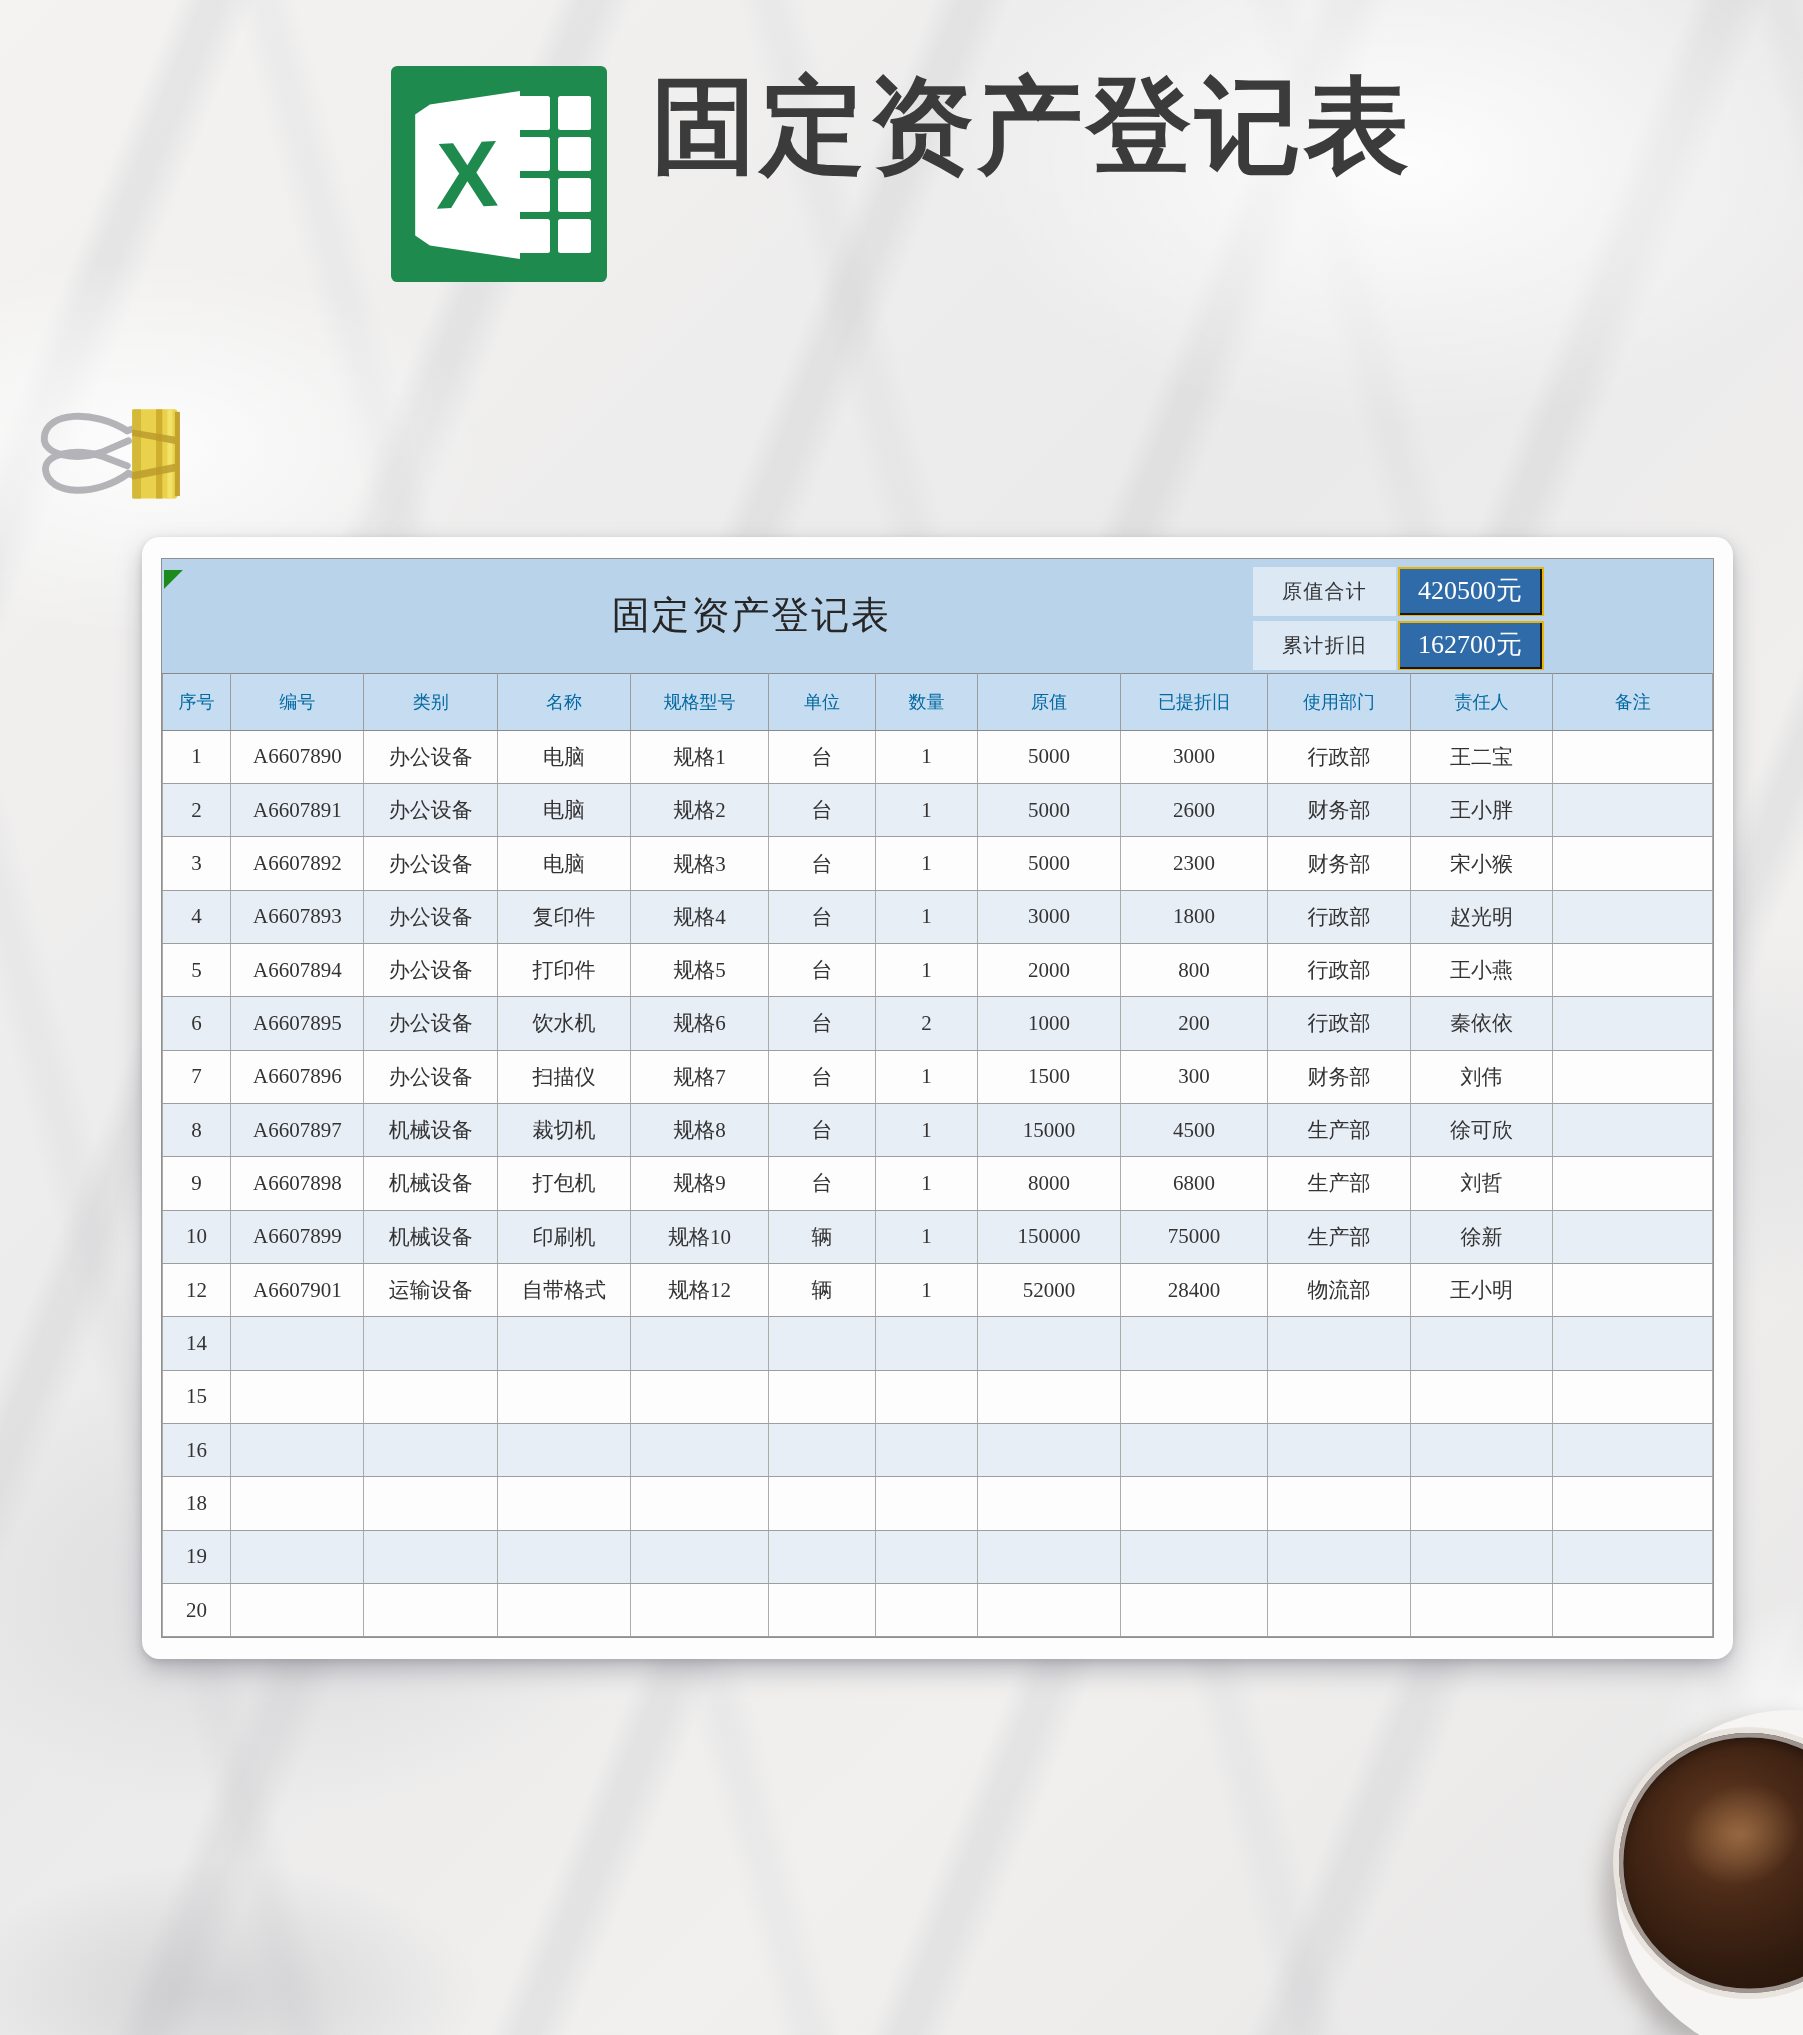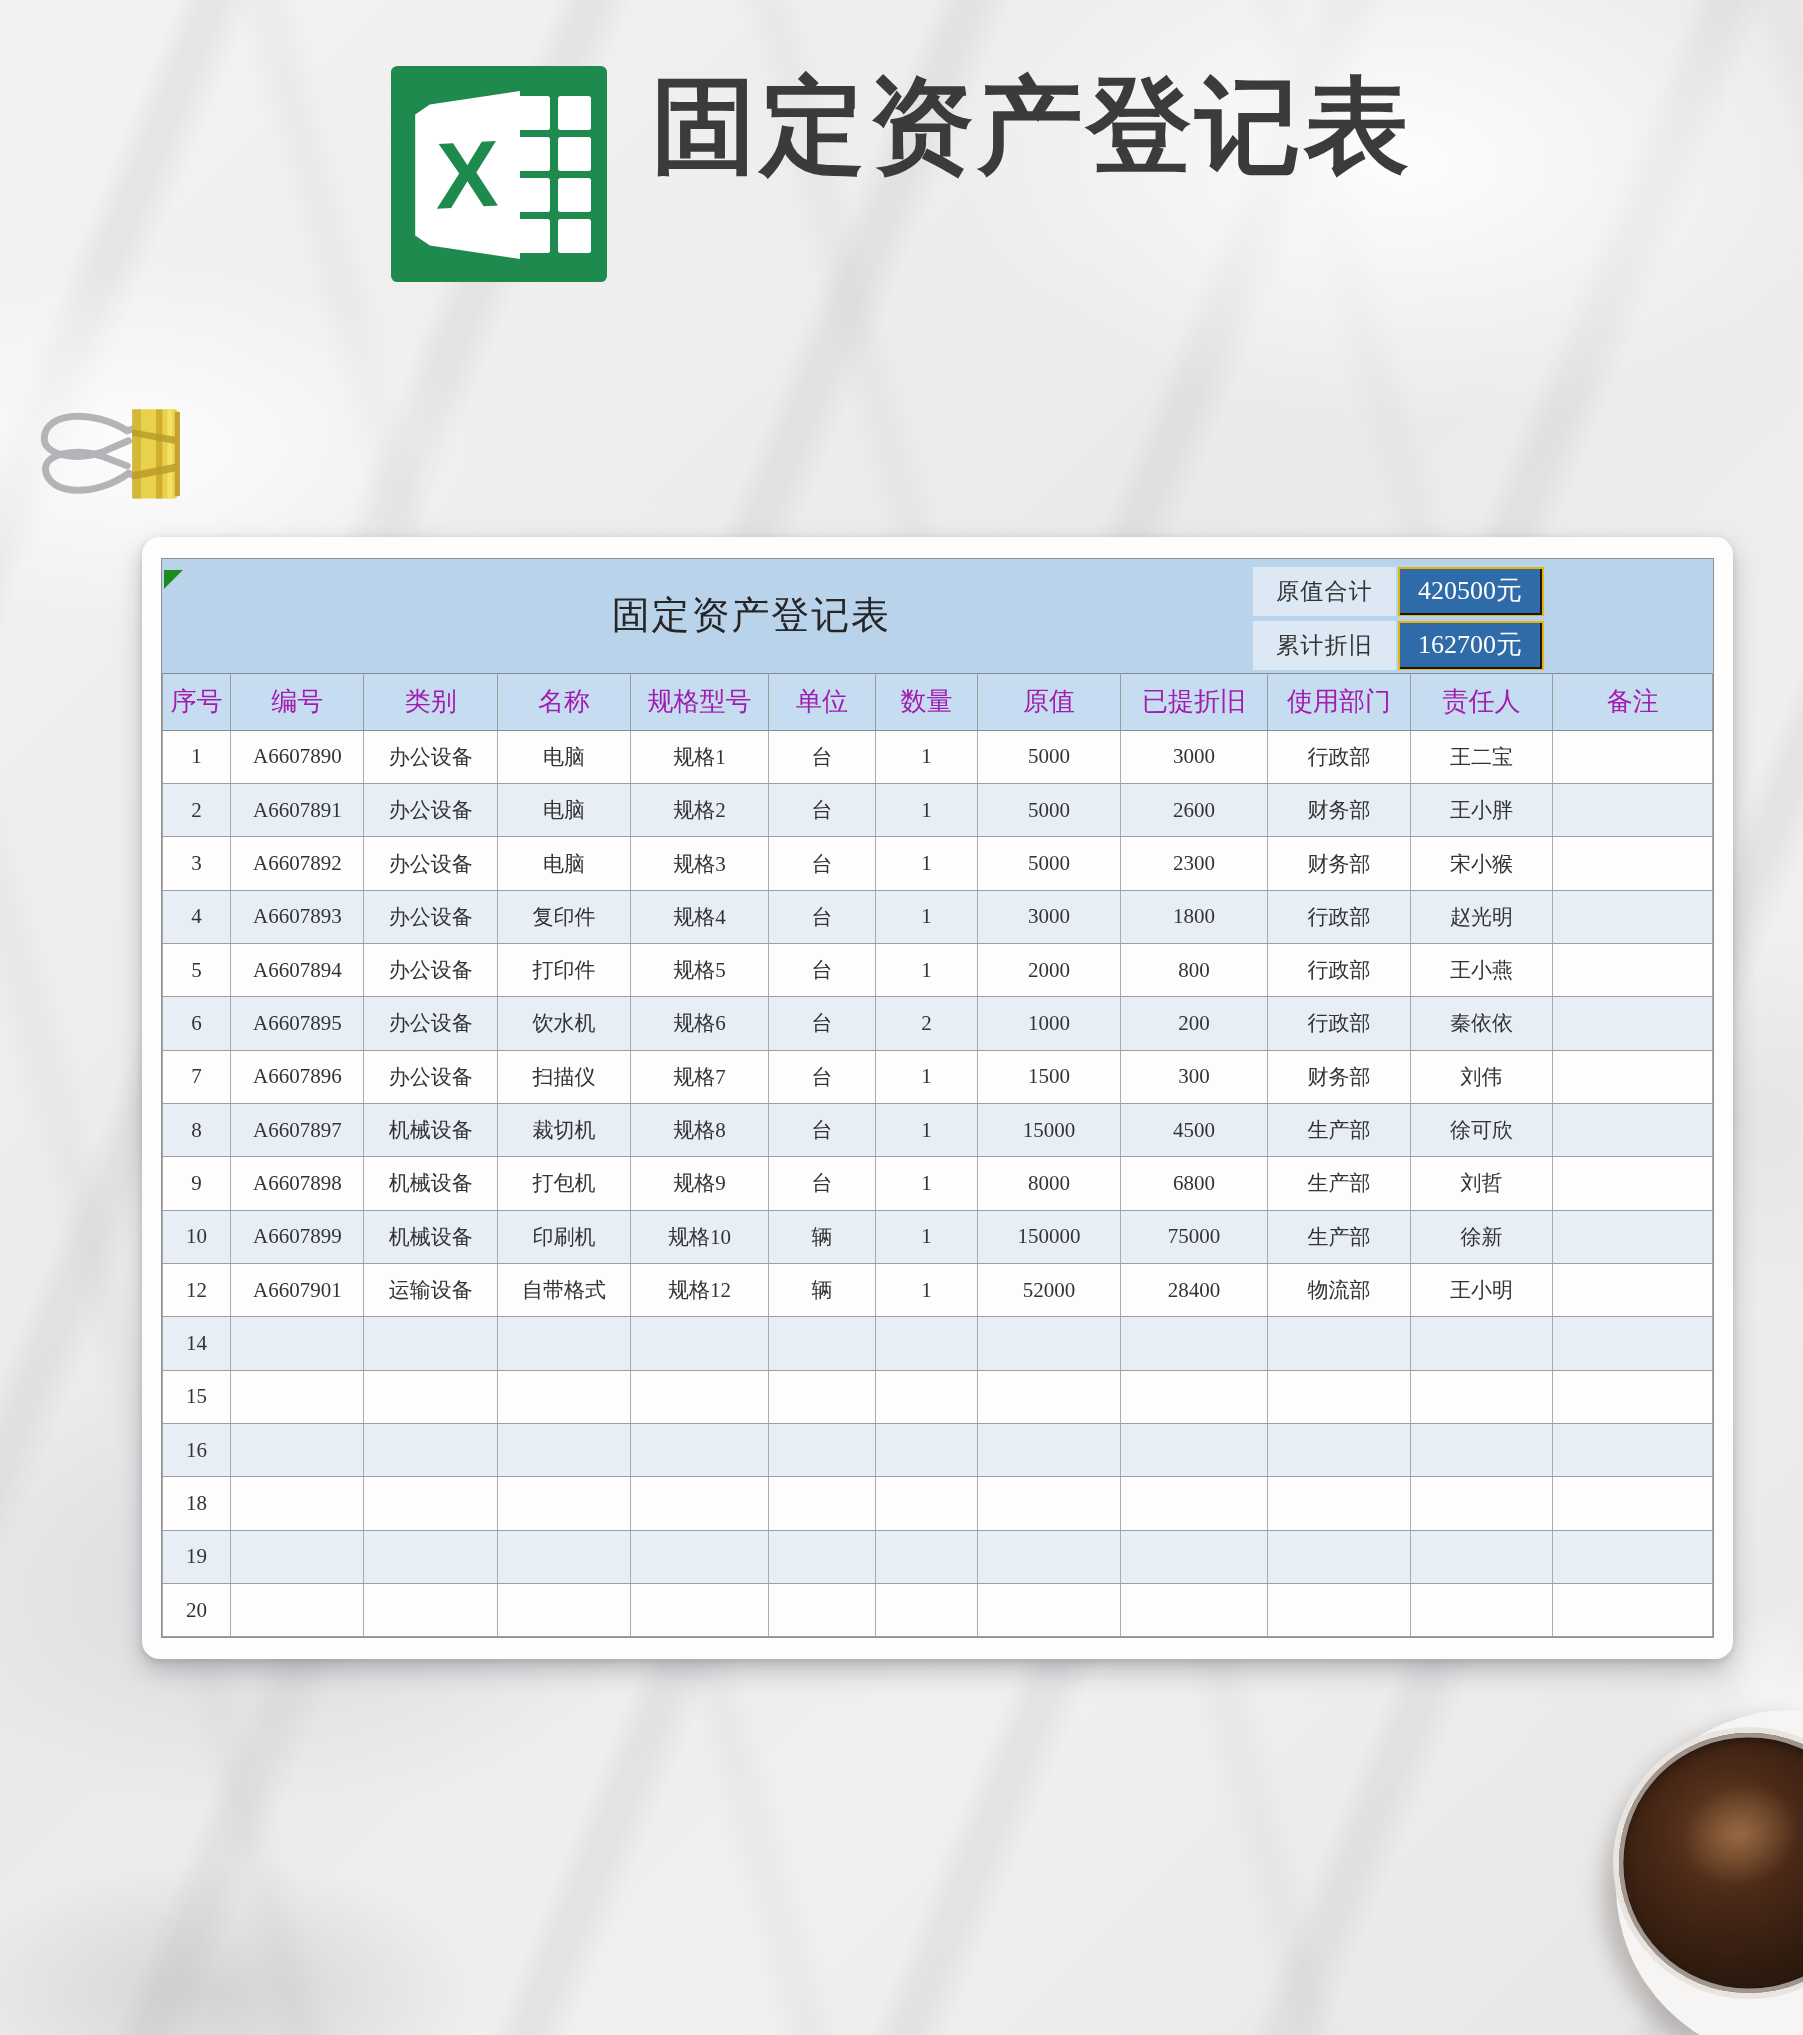--- a/index.html
+++ b/index.html
@@ -38,29 +38,29 @@
     padding:20.7px 19px;box-sizing:border-box;}
   .sheet{width:100%;height:100%;display:flex;flex-direction:column;border:1.9px solid #8f8f8f;box-sizing:border-box;background:#fff;}
 
   .sheet-band{height:114px;flex:none;background:#b9d4ea;position:relative;}
   .corner-triangle{position:absolute;left:1.9px;top:11.3px;width:19px;height:19px;background:#1c8a1c;clip-path:polygon(0 0,100% 0,0 100%);}
   .sheet-title{position:absolute;left:0;top:0;width:76%;height:100%;display:flex;align-items:center;justify-content:center;
     font-family:"Liberation Serif","DejaVu Serif",serif;font-size:38px;color:#262626;letter-spacing:1.9px;}
   .totals{position:absolute;right:169px;top:8.8px;width:291px;display:flex;flex-direction:column;gap:5px;}
   .total-row{display:flex;height:49px;}
   .total-label{width:143px;background:#dce8f4;display:flex;align-items:center;justify-content:center;
-    font-family:"Liberation Serif","DejaVu Serif",serif;font-size:23px;color:#333;letter-spacing:1.3px;}
+    font-family:"Liberation Serif","DejaVu Serif",serif;font-size:20px;color:#333;letter-spacing:1.3px;}
   .total-valuewrap{flex:1;background:#eab308;padding:1.9px 2.5px 1.9px 2.5px;margin-left:1.9px;box-sizing:border-box;}
   .total-value{width:100%;height:100%;background:#2e6ba8;border-right:2.5px solid #161616;border-bottom:2.5px solid #161616;
     display:flex;align-items:center;justify-content:center;color:#fff;
     font-family:"Liberation Serif","DejaVu Serif",serif;font-size:26px;box-sizing:border-box;}
 
   table.sheet-table{width:100%;border-collapse:collapse;table-layout:fixed;flex:1;}
   .sheet-table th{height:54px;background:#c6ddf1;font-family:"Liberation Serif","DejaVu Serif",serif;font-weight:400;
-    font-size:26px;color:#a21caf;border:1.3px solid #9c9c9c;border-top:1.9px solid #8a8a8a;border-bottom:1.9px solid #8a8a8a;}
+    font-size:18px;color:#0369a1;border:1.3px solid #9c9c9c;border-top:1.9px solid #8a8a8a;border-bottom:1.9px solid #8a8a8a;}
   .sheet-table td{height:43px;text-align:center;font-family:"Liberation Serif","DejaVu Serif",serif;font-size:21px;color:#333;
     border-left:1.3px solid #ababab;border-right:1.3px solid #ababab;border-top:1.9px solid #9e9e9e;border-bottom:1.9px solid #9e9e9e;
     overflow:hidden;white-space:nowrap;}
   .sheet-table tbody tr:nth-child(odd) td{background:#fdfdfe;}
   .sheet-table tbody tr:nth-child(even) td{background:#e8eef6;}
 
   
   .table-highlight{position:absolute;left:1647px;top:1594px;width:351px;height:250px;
     background:radial-gradient(closest-side, rgba(255,255,255,.95), rgba(255,255,255,0));transform:rotate(-25deg);}
   .saucer{position:absolute;left:1616px;top:1710px;width:351px;height:351px;border-radius:50%;background:#f6f5f3;

